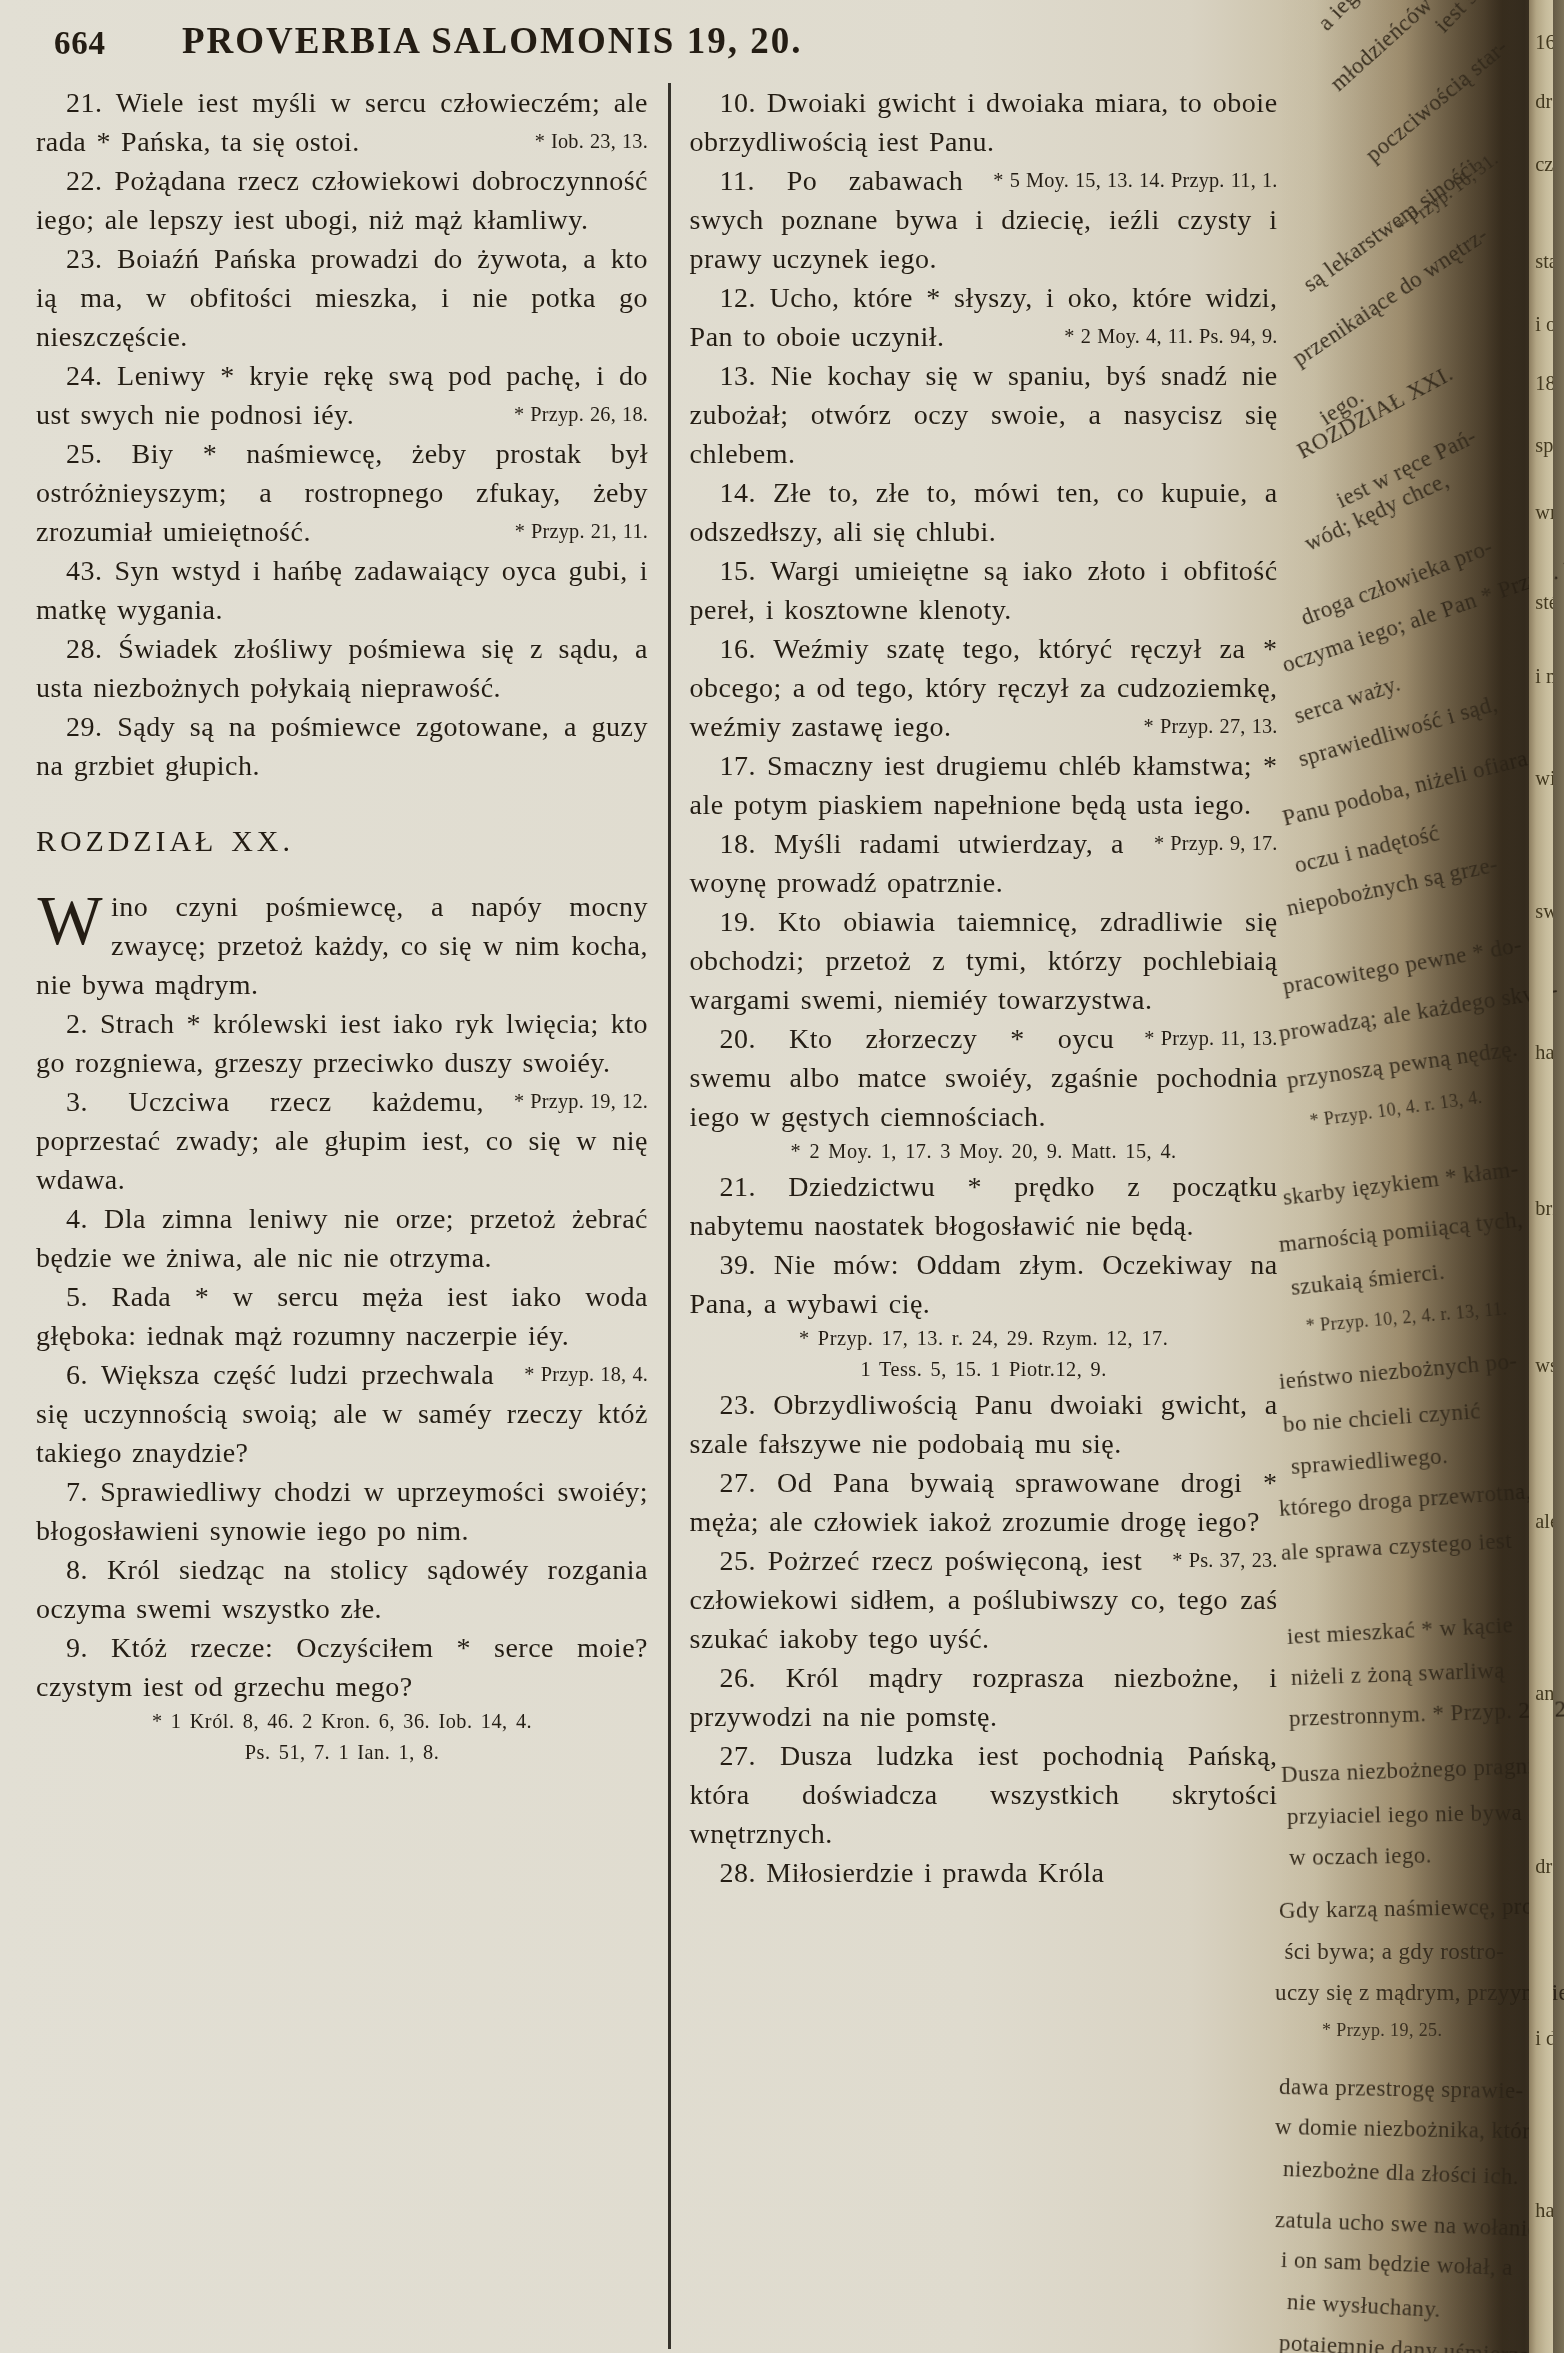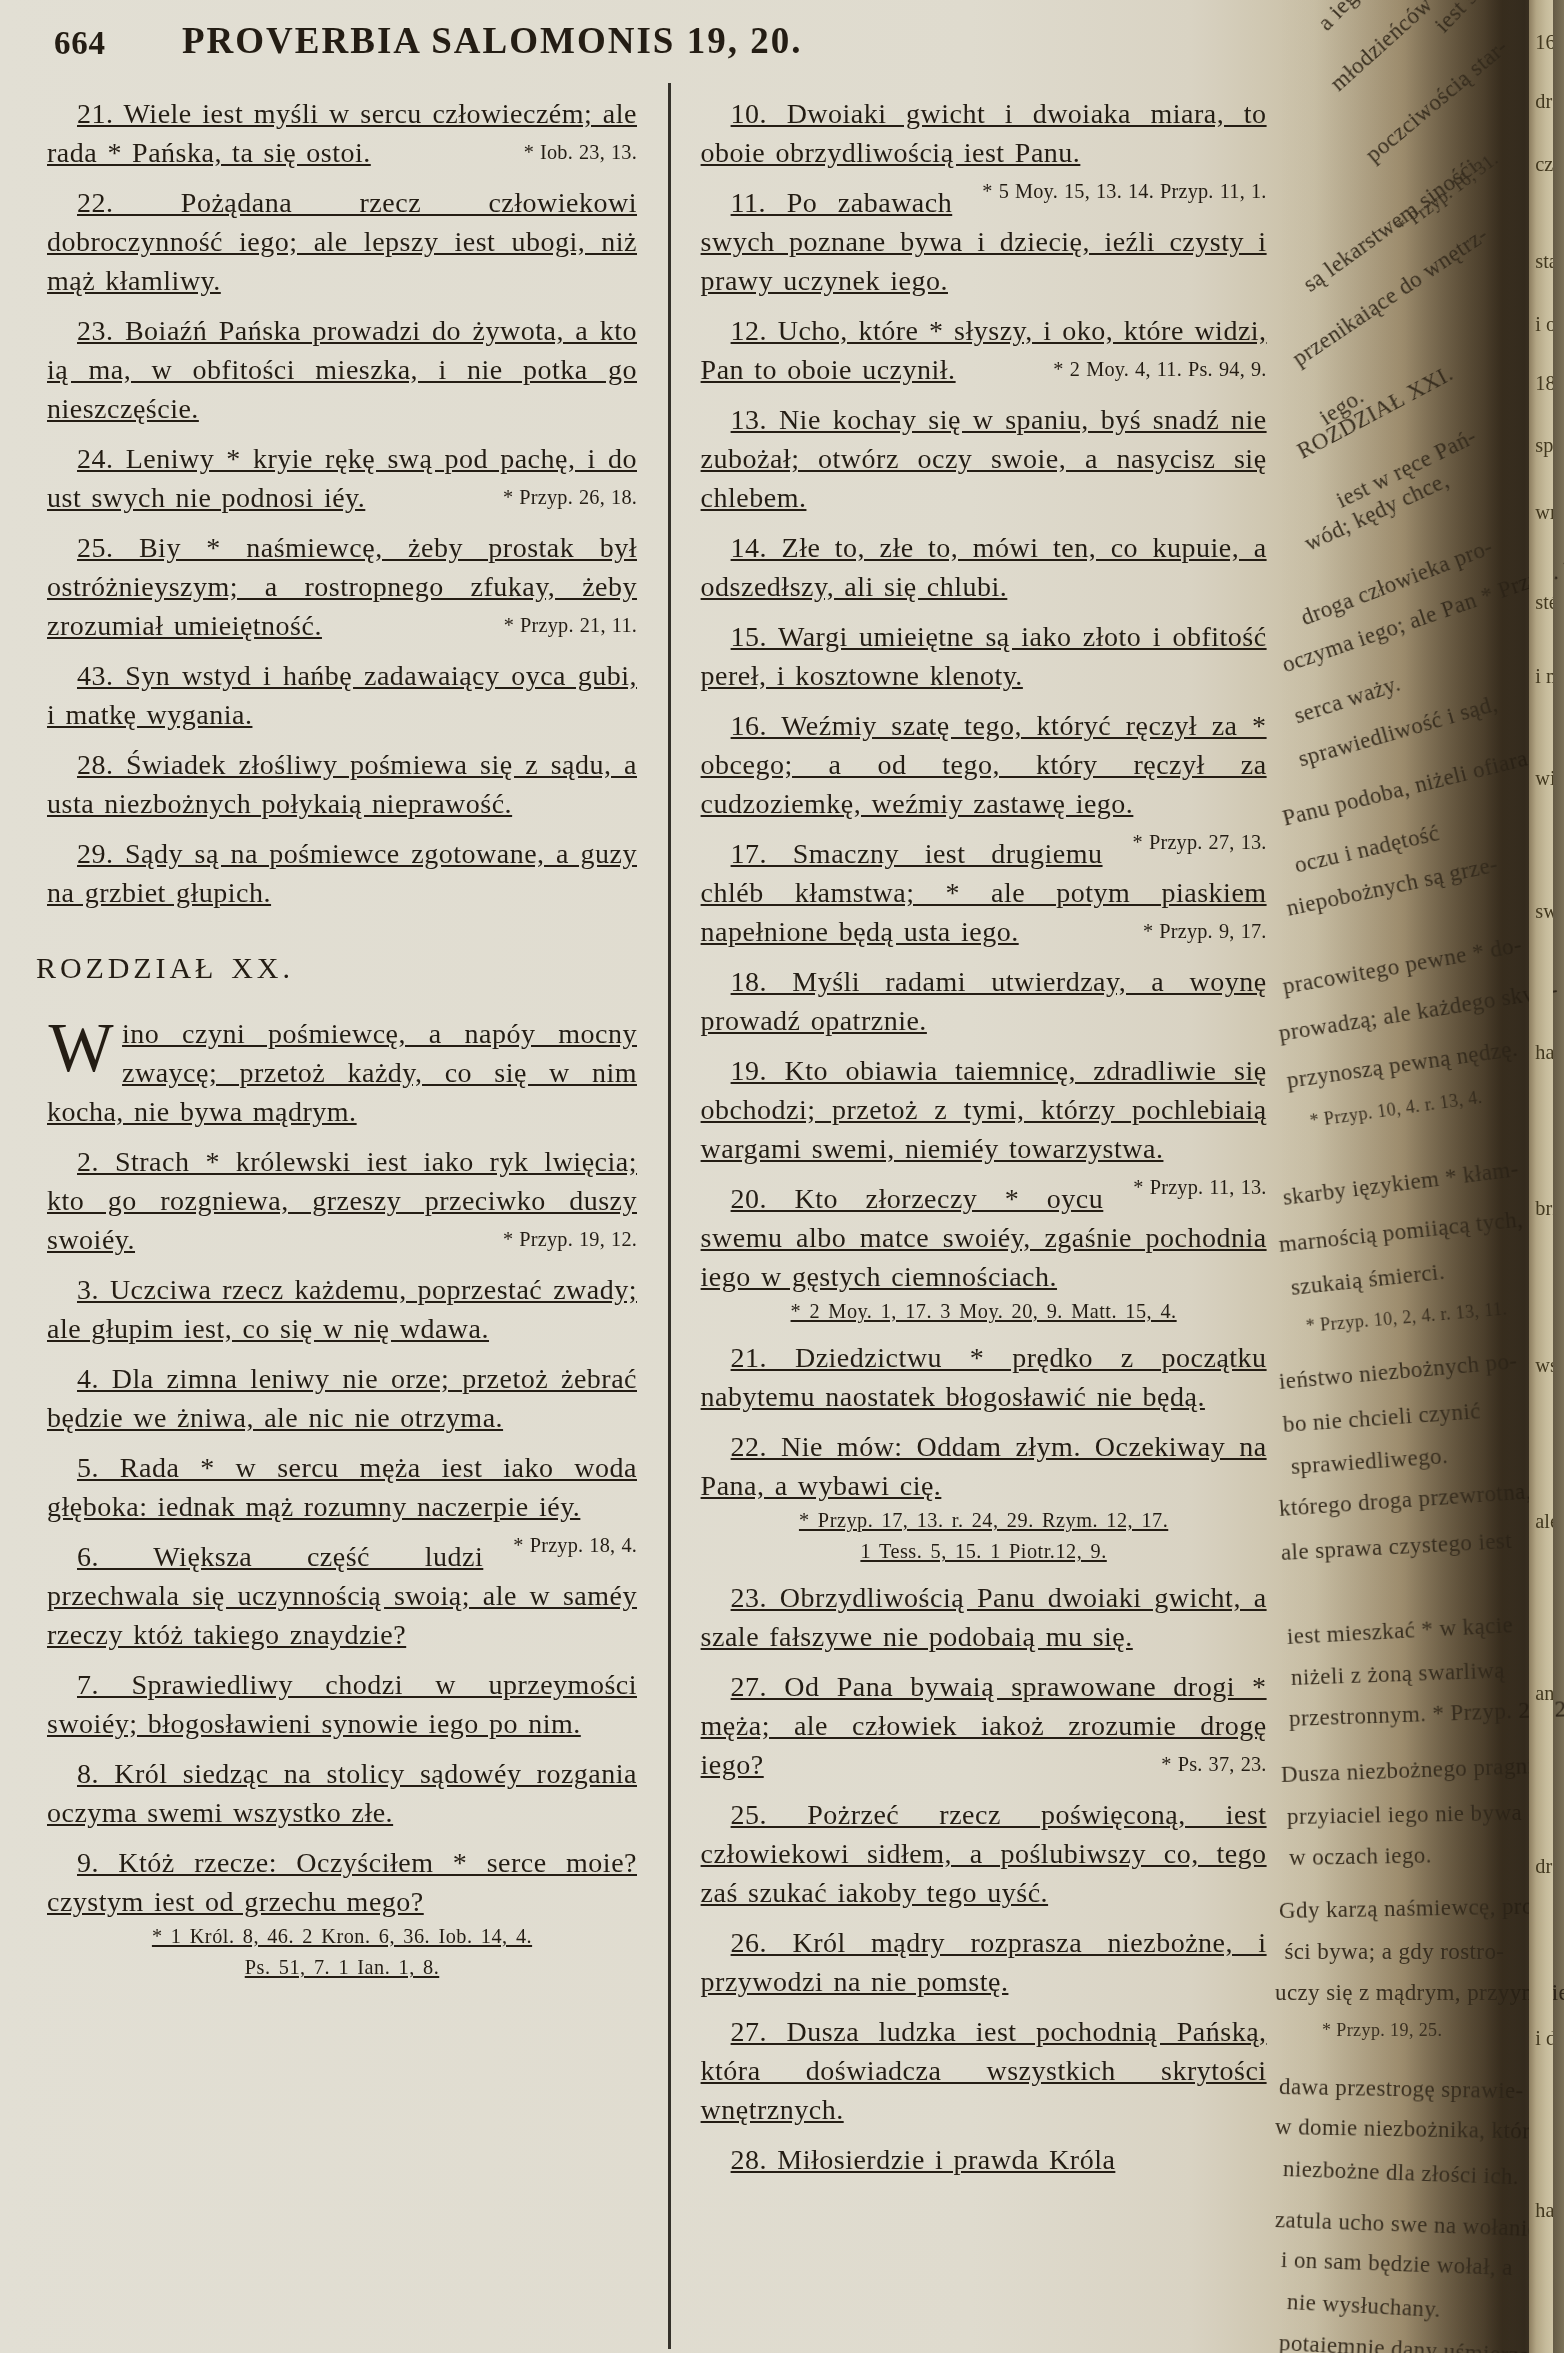--- a/index.html
+++ b/index.html
@@ -17,21 +17,21 @@
 
   .page-header { position: absolute; top: 19px; left: 16px; width: 1275px; height: 66px; }
   .pagenum { position: absolute; left: 38px; top: 6.3px; font-size: 33px; font-weight: 700; letter-spacing: 0.8px; }
   .running-head { position: absolute; left: 166px; top: 0; margin: 0; font-size: 37px; font-weight: 700; letter-spacing: 2px; white-space: nowrap; }
 
   .columns { position: absolute; top: 83px; left: 36px; width: 1243px; height: 2266px; display: flex; overflow: hidden; }
   .col { width: 612px; font-size: 28px; line-height: 39px; text-align: justify; letter-spacing: 0.5px; word-spacing: 2.7px; }
   .col-right { width: 588px; }
   .divider { width: 2.3px; background: #35322b; margin: 0 19px 0 20.3px; flex: none; }
 
-  .verse { margin: 11px; text-indent: 30px; text-decoration: underline; }
+  .verse { margin: 0; text-indent: 30px; }
   .verse.incipit { text-indent: 0; }
   .dropcap { float: left; font-size: 69px; line-height: 58px; padding: 4.7px 7.8px 0 1.6px; }
   .vref { float: right; font-size: 20.3px; letter-spacing: 0.2px; word-spacing: 0.8px; }
   .vref-block { display: block; text-indent: 0; text-align: center; white-space: pre-line; font-size: 20.3px; line-height: 31px; }
   .chapter-heading { margin: 36px 0 27px; font-size: 30px; font-weight: 400; letter-spacing: 3.9px; text-indent: 0; }
 
   .gutter { position: absolute; left: 1275px; top: 0; width: 290px; height: 2354px; overflow: hidden; }
   .frag { position: absolute; white-space: nowrap; font-size: 23px; color: #3a3021; transform-origin: left center; filter: blur(0.5px); letter-spacing: 0.4px; }
   .frag.small { font-size: 18px; }
   .gutter-shade { position: absolute; top:0; left:0; right:0; bottom:0; pointer-events: none;
@@ -89,21 +89,21 @@
         <p class="verse"><span>12. Ucho, które * słyszy, i oko, które widzi, Pan to oboie uczynił.</span><span class="vref">* 2 Moy. 4, 11.   Ps. 94, 9.</span></p>
         <p class="verse"><span>13. Nie kochay się w spaniu, byś snadź nie zubożał; otwórz oczy swoie, a nasycisz się chlebem.</span></p>
         <p class="verse"><span>14. Złe to, złe to, mówi ten, co kupuie, a odszedłszy, ali się chlubi.</span></p>
         <p class="verse"><span>15. Wargi umieiętne są iako złoto i obfitość pereł, i kosztowne klenoty.</span></p>
         <p class="verse"><span>16. Weźmiy szatę tego, któryć ręczył za * obcego; a od tego, który ręczył za cudzoziemkę, weźmiy zastawę iego.</span><span class="vref">* Przyp. 27, 13.</span></p>
         <p class="verse"><span>17. Smaczny iest drugiemu chléb kłamstwa; * ale potym piaskiem napełnione będą usta iego.</span><span class="vref">* Przyp. 9, 17.</span></p>
         <p class="verse"><span>18. Myśli radami utwierdzay, a woynę prowadź opatrznie.</span></p>
         <p class="verse"><span>19. Kto obiawia taiemnicę, zdradliwie się obchodzi; przetoż z tymi, którzy pochlebiaią wargami swemi, niemiéy towarzystwa.</span><span class="vref">* Przyp. 11, 13.</span></p>
         <p class="verse"><span>20. Kto złorzeczy * oycu swemu albo matce swoiéy, zgaśnie pochodnia iego w gęstych ciemnościach.</span><span class="vref-block">* 2 Moy. 1, 17.   3 Moy. 20, 9.   Matt. 15, 4.</span></p>
         <p class="verse"><span>21. Dziedzictwu * prędko z początku nabytemu naostatek błogosławić nie będą.</span></p>
-        <p class="verse"><span>22. Nie mów: Oddam złym. Oczekiway na Pana, a wybawi cię.</span><span class="vref-block">* Przyp. 17, 13.   r. 24, 29.   Rzym. 12, 17.
+        <p class="verse"><span>39. Nie mów: Oddam złym. Oczekiway na Pana, a wybawi cię.</span><span class="vref-block">* Przyp. 17, 13.   r. 24, 29.   Rzym. 12, 17.
 1 Tess. 5, 15.   1 Piotr.12, 9.</span></p>
         <p class="verse"><span>23. Obrzydliwością Panu dwoiaki gwicht, a szale fałszywe nie podobaią mu się.</span></p>
         <p class="verse"><span>27. Od Pana bywaią sprawowane drogi * męża; ale człowiek iakoż zrozumie drogę iego?</span><span class="vref">* Ps. 37, 23.</span></p>
         <p class="verse"><span>25. Pożrzeć rzecz poświęconą, iest człowiekowi sidłem, a poślubiwszy co, tego zaś szukać iakoby tego uyść.</span></p>
         <p class="verse"><span>26. Król mądry rozprasza niezbożne, i przywodzi na nie pomstę.</span></p>
         <p class="verse"><span>27. Dusza ludzka iest pochodnią Pańską, która doświadcza wszystkich skrytości wnętrznych.</span></p>
         <p class="verse"><span>28. Miłosierdzie i prawda Króla</span></p>
       </div>
 
     </div>

